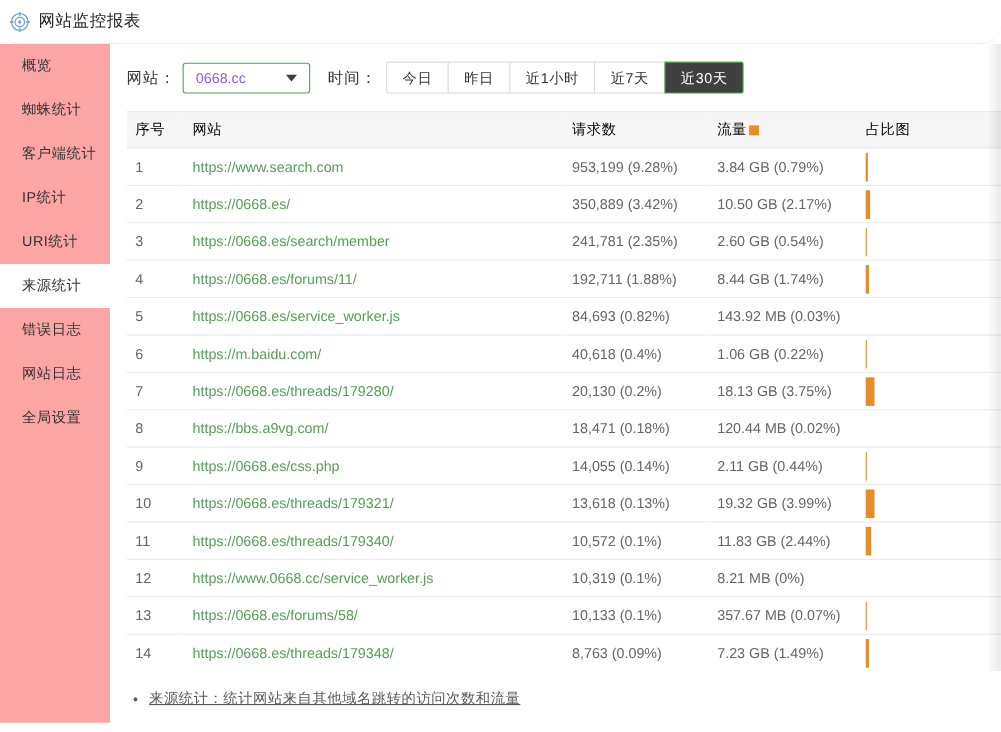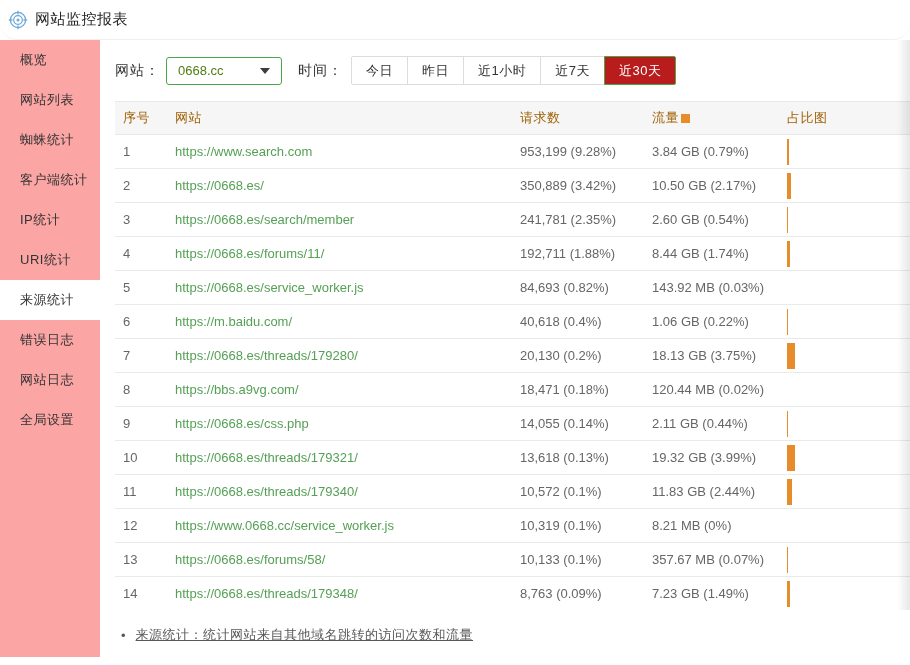--- a/index.html
+++ b/index.html
@@ -20,38 +20,38 @@
     color: #333; cursor: pointer; letter-spacing: .5px; }
   .side-item.active { background: #fff; }
 
   
   .main { flex: 1; padding-left: 15px; position: relative; overflow: hidden; }
   .filters { margin-top: 16px; display: flex; align-items: center; }
   .flabel { font-size: 14px; color: #333; letter-spacing: 1px; }
   .dropdown { width: 116px; height: 28px; border: 1px solid #4ca54a; border-radius: 3px;
     margin: 0 16px 0 6px; display: flex; align-items: center; justify-content: space-between;
     padding: 0 11px; cursor: pointer; background: #fff; }
-  .dropdown .val { font-size: 13px; color: #4d7c0f; }
+  .dropdown .val { font-size: 13px; color: #8b5cf6; }
   .caret { width: 0; height: 0; border-left: 5px solid transparent; border-right: 5px solid transparent;
     border-top: 6px solid #3c3c3c; }
   .btn-group { display: flex; margin-left: 8px; }
   .tbtn { height: 29px; padding: 0 14px; background: #fff; border: 1px solid #dcdcdc;
     margin-left: -1px; font-size: 13px; color: #333; display: flex; align-items: center;
     cursor: pointer; letter-spacing: .5px; }
   .tbtn:first-child { margin-left: 0; border-radius: 2px 0 0 2px; }
   .tbtn:last-child { border-radius: 0 2px 2px 0; }
-  .tbtn.active { background: #b91c1c; border-color: #4ca54a; color: #fff; }
+  .tbtn.active { background: #404040; border-color: #4ca54a; color: #fff; }
 
   
   .table-wrap { margin-top: 16px; height: 508px; overflow: hidden; width: 795px; }
   table { border-collapse: collapse; table-layout: fixed; width: 880px; }
   col.c-no { width: 52px; } col.c-url { width: 345px; } col.c-req { width: 132px; }
   col.c-tr { width: 135px; } col.c-bar { width: 216px; }
   thead th { background: #f6f6f6; border-top: 1px solid #e8e8e8; border-bottom: 1px solid #e8e8e8;
-    height: 33px; font-size: 13px; font-weight: normal; color: #a16207; text-align: left;
+    height: 33px; font-size: 13px; font-weight: normal; color: #000000; text-align: left;
     padding-left: 8px; letter-spacing: .5px; }
   .swatch { display: inline-block; width: 9px; height: 9px; background: #e78c2b;
     margin-left: 2px; vertical-align: -1px; }
   tbody td { height: 34px; border-bottom: 1px solid #eaeaea; font-size: 13px; color: #666;
     padding-left: 8px; white-space: nowrap; overflow: hidden; }
   td.url a { color: #55a055; text-decoration: none; font-size: 13px; }
   td.barcell { padding: 0 0 0 8px; }
   .bar { background: #e78c2b; height: 26px; }
 
   
@@ -77,21 +77,20 @@
       <line x1="0.8" y1="10" x2="4.6" y2="10" stroke="#6ba7d7" stroke-width="1.3"></line>
       <line x1="15.4" y1="10" x2="19.2" y2="10" stroke="#6ba7d7" stroke-width="1.3"></line>
     </svg>
   </span>
   <span class="title">网站监控报表</span>
 </div>
 
 <div class="layout">
   <aside class="sidebar" id="sidebar">
       <div class="side-item">概览</div>
-      <div class="side-item">网站列表</div>
       <div class="side-item">蜘蛛统计</div>
       <div class="side-item">客户端统计</div>
       <div class="side-item">IP统计</div>
       <div class="side-item">URI统计</div>
       <div class="side-item active">来源统计</div>
       <div class="side-item">错误日志</div>
       <div class="side-item">网站日志</div>
       <div class="side-item">全局设置</div>
     </aside>
 

